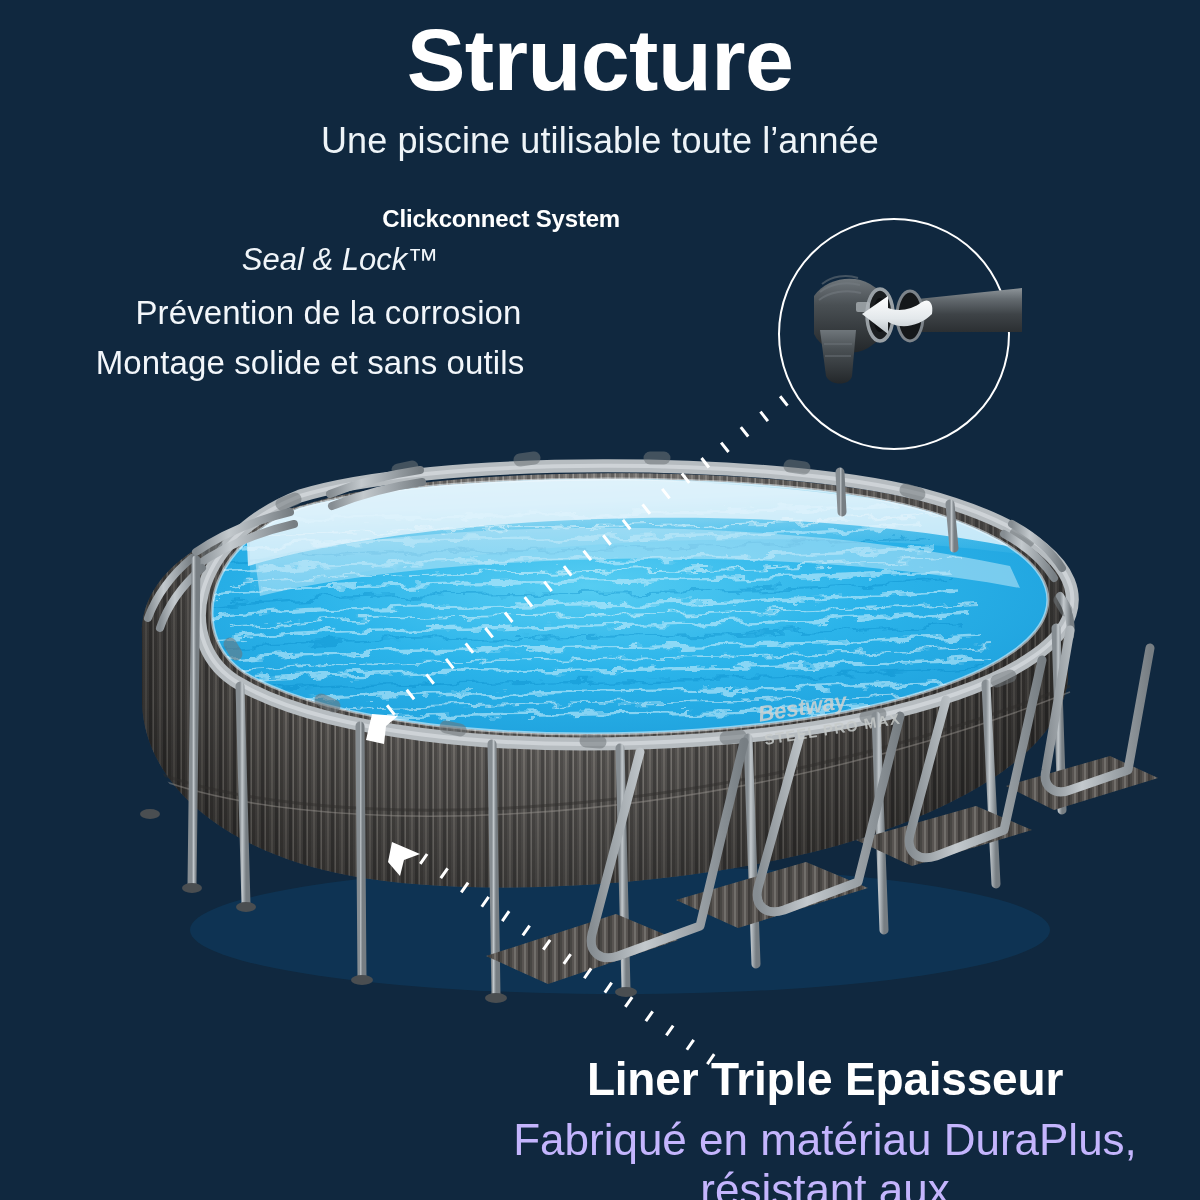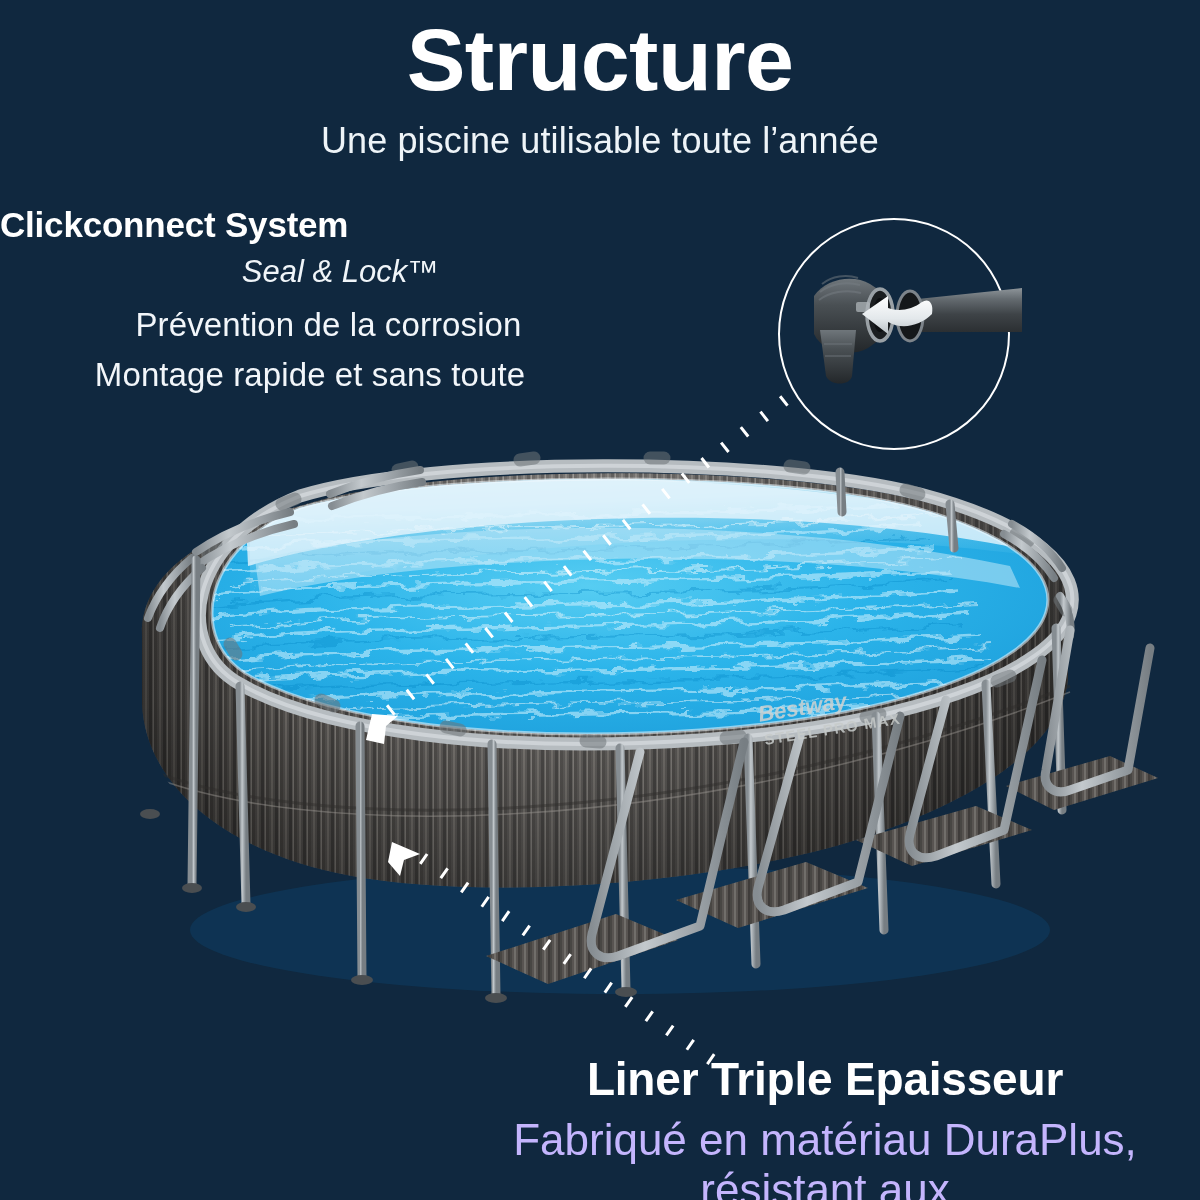--- a/index.html
+++ b/index.html
@@ -33,22 +33,22 @@
   }
   .subtitle {
     position:absolute; left:0; right:0; top:120px;
     text-align:center;
     font-size:36px; font-weight:400; color:#eef4f8;
     letter-spacing:0.1px;
   }
   
   .feat-left { position:absolute; left:0; top:205px; width:620px; text-align:center; }
   .feat-left .hd {
-    font-size:35px; font-weight:700; color:#ffffff; letter-spacing:-0.2px;
-    text-align:left; 
+    font-size:24px; font-weight:700; color:#ffffff; letter-spacing:-0.2px;
+    text-align:right; 
   }
   .feat-left .sub {
     font-size:31px; font-style:italic; font-weight:400; color:#f0f5f9;
     margin-top:9px; padding-left:60px;
   }
   .feat-left .ln {
     font-size:33px; font-weight:400; color:#f2f6fa; margin-top:12px;
     letter-spacing:0.1px;
   }
   .feat-left .ln.l1 { margin-top:16px;padding-left:37px; }
@@ -406,21 +406,21 @@
     </svg>
   </div>
 
   <div class="title">Structure</div>
   <div class="subtitle">Une piscine utilisable toute l’année</div>
 
   <div class="feat-left">
     <div class="hd">Clickconnect System</div>
     <div class="sub">Seal &amp; Lock™</div>
     <div class="ln l1">Prévention de la corrosion</div>
-    <div class="ln">Montage rapide et sans toute</div>
+    <div class="ln">Montage solide et sans outils</div>
   </div>
 
   <div class="feat-bottom">
     <div class="hd">Liner Triple Epaisseur</div>
     <div class="ln">Fabriqué en matériau DuraPlus, résistant aux</div>
   </div>
 
 </div>
 
 </body></html>

